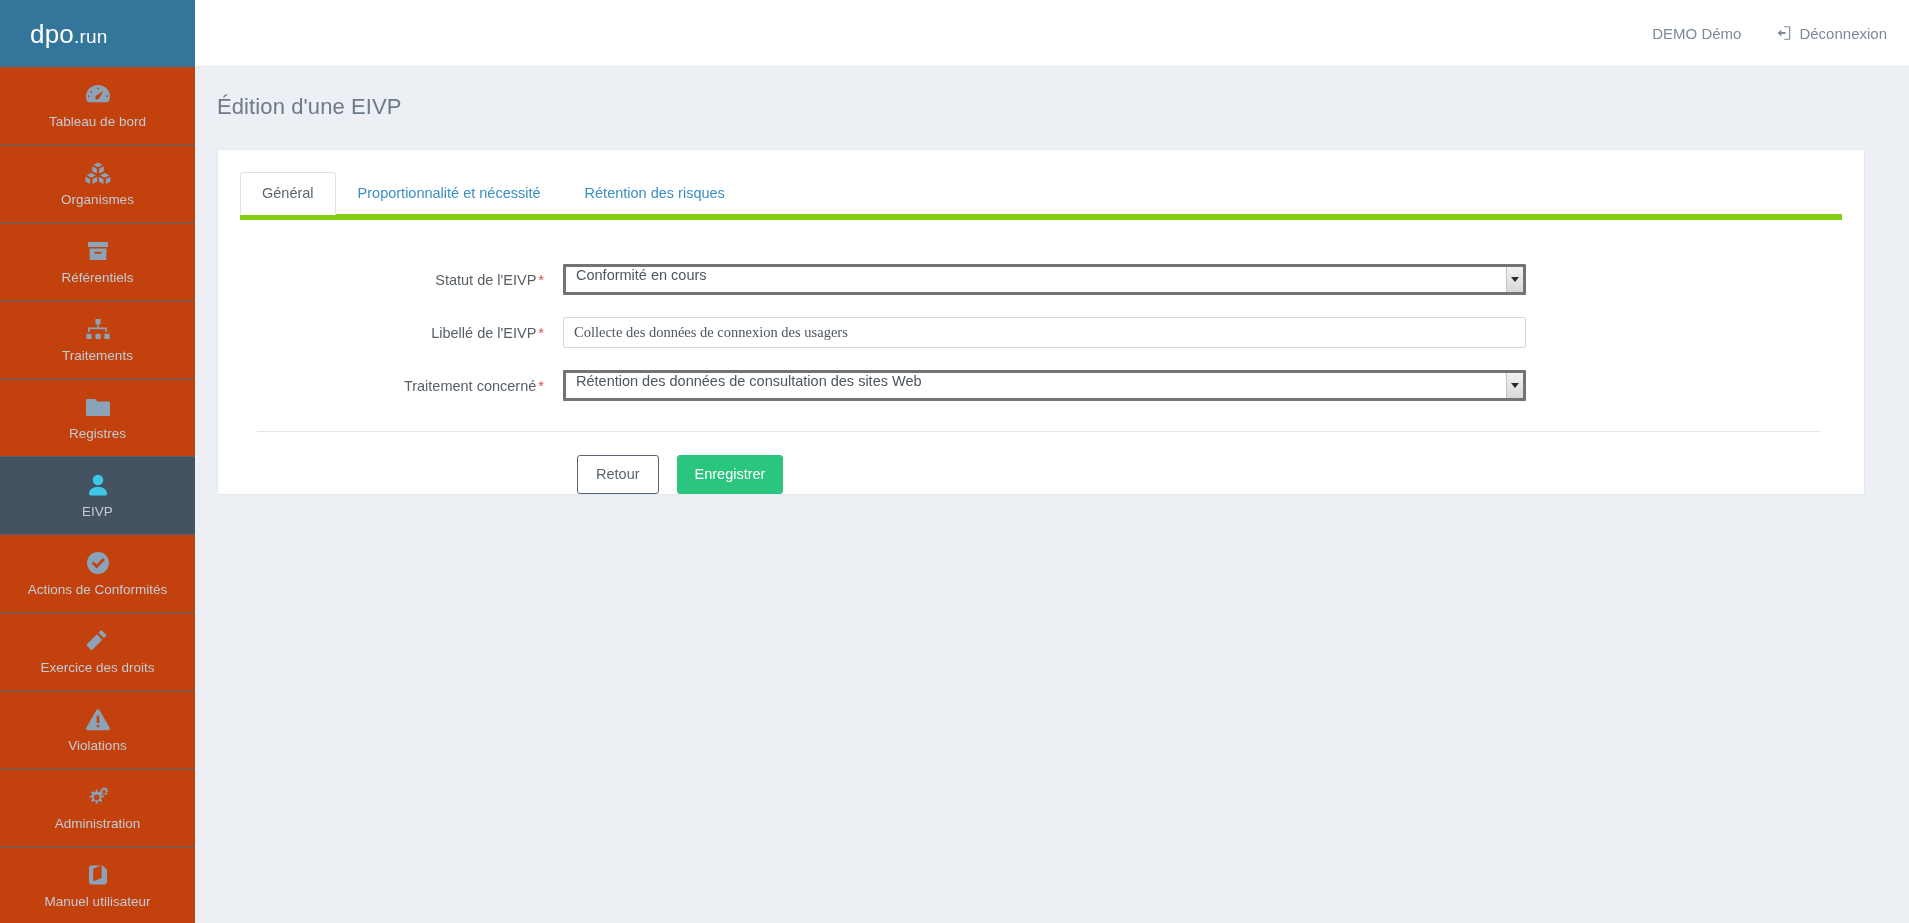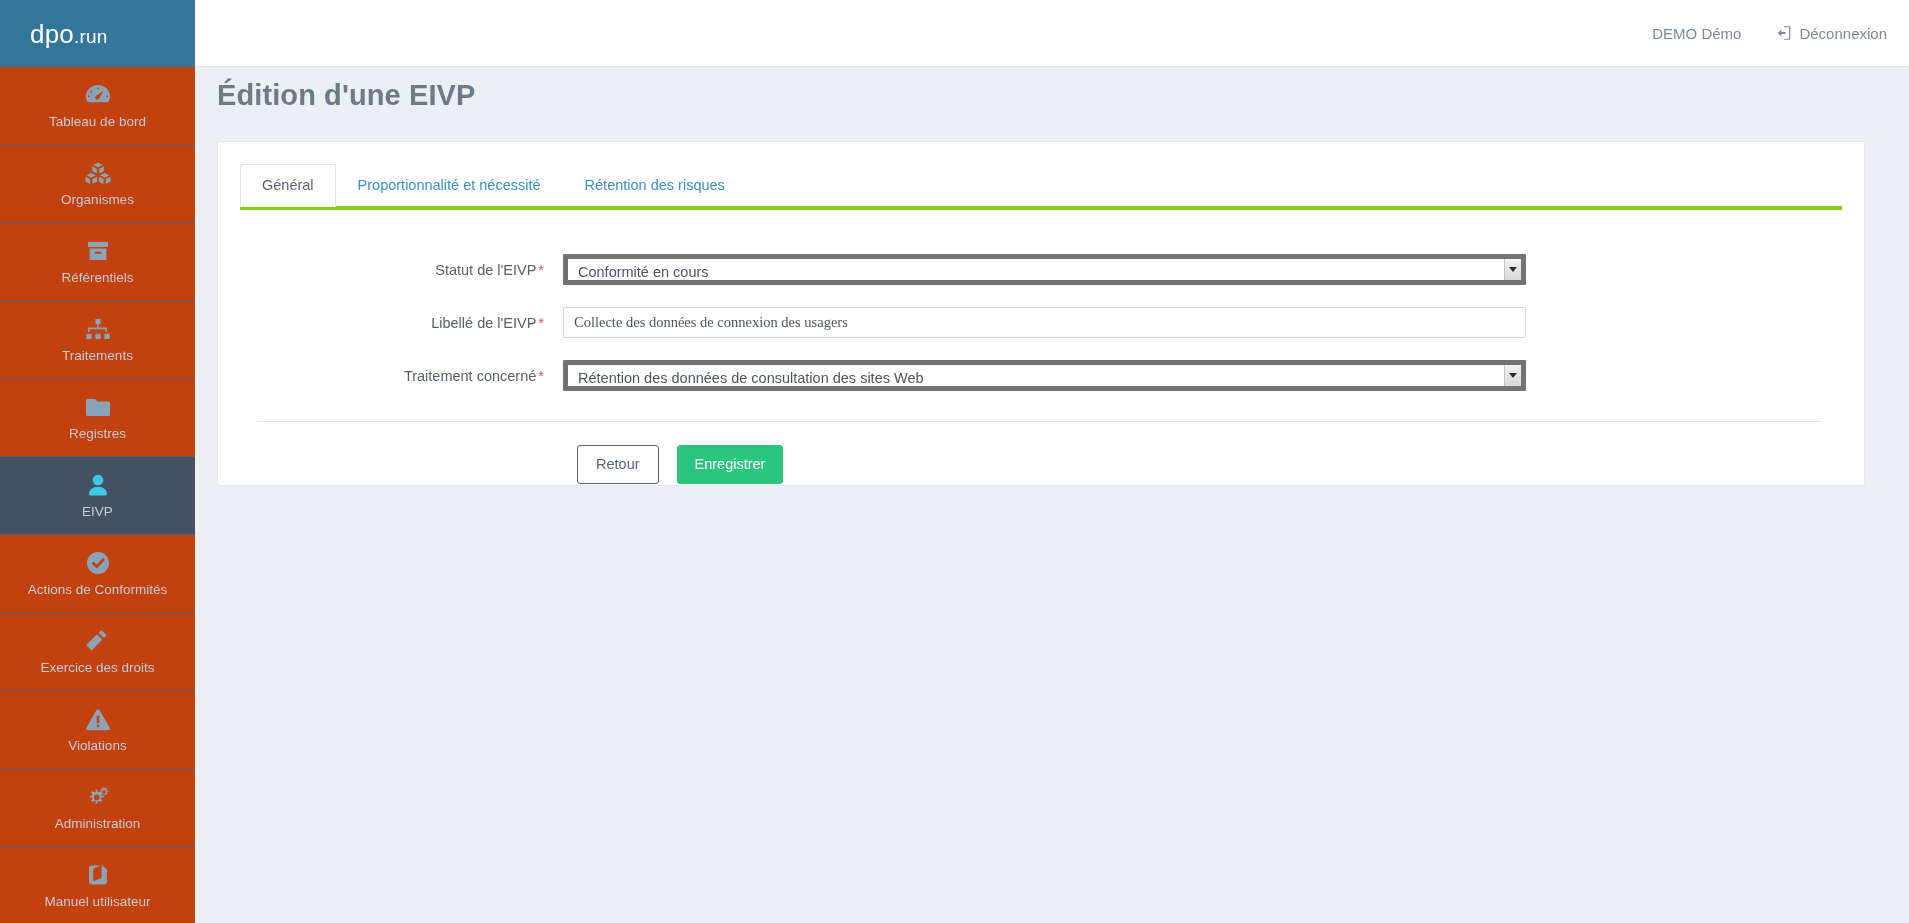--- a/index.html
+++ b/index.html
@@ -121,40 +121,40 @@
 
   
   .content {
     position: absolute;
     top: 67px; left: 195px; right: 0; bottom: 0;
     background: #eceff4;
     overflow: hidden;
   }
   .page-title {
     margin: 0;
-    padding: 12px 0 0 22px;
-    font-size: 29px;
-    font-weight: 700;
+    padding: 27px 0 0 22px;
+    font-size: 22px;
+    font-weight: 400;
     color: #6d7a88;
     letter-spacing: .1px;
   }
 
   .card {
     margin: 29px 44px 0 22px;
     background: #ffffff;
     border: 1px solid #e4e8ee;
     border-radius: 2px;
     min-height: 345px;
     padding: 22px 22px 0 22px;
   }
 
   
   .tabs {
     display: flex;
-    border-bottom: 4px solid #84cc16;
+    border-bottom: 6px solid #84cc16;
     position: relative;
     margin-bottom: 0;
   }
   .tab {
     padding: 11px 21px 12px 21px;
     font-size: 14.5px;
     color: #3a8fc4;
     cursor: pointer;
     border: 1px solid transparent;
     border-bottom: none;
@@ -199,25 +199,25 @@
     font-size: 14.5px;
     color: #4c5560;
     font-family: Liberation Serif, serif;
     background: #ffffff;
     outline: none;
   }
 
   .select-box {
     width: 100%;
     height: 31px;
-    border: 5px solid #737373;
+    border: 3px solid #737373;
     border-radius: 1px;
     background: #ffffff;
     display: flex;
-    align-items: flex-end;
+    align-items: flex-start;
     position: relative;
     cursor: pointer;
     overflow: hidden;
   }
   .select-value {
     padding-left: 10px;
     font-size: 14.5px;
     color: #4c5560;
     white-space: nowrap;
     overflow: hidden;

